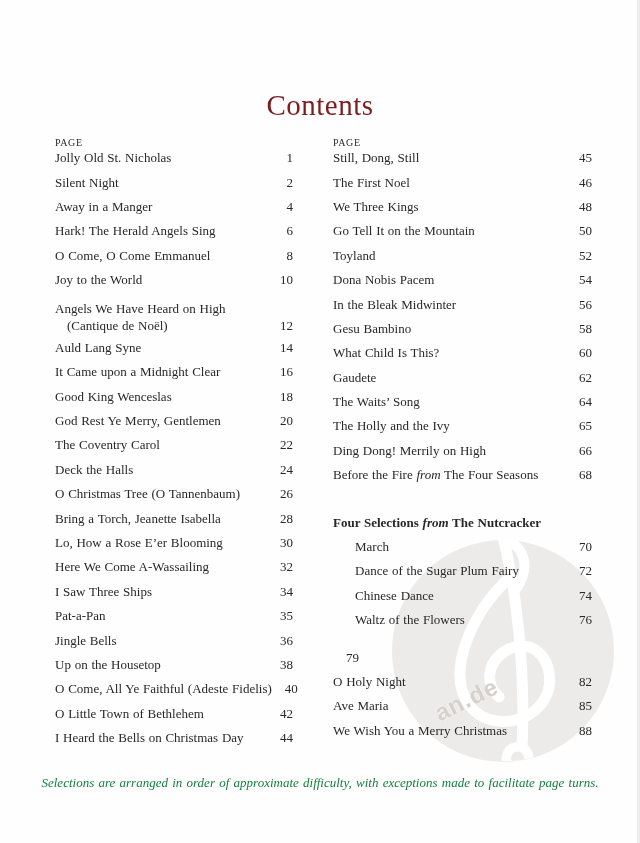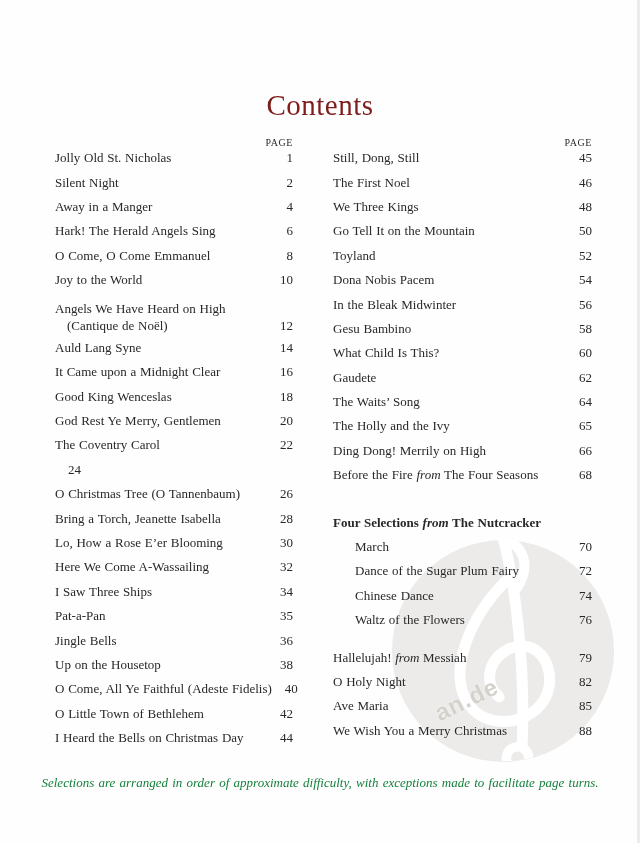--- a/index.html
+++ b/index.html
@@ -9,21 +9,21 @@
     font-family:"Liberation Serif","DejaVu Serif",serif;
   }
   .page{position:absolute;inset:0;}
   .scan-edge{position:absolute;right:0;top:0;width:3px;height:100%;background:#ececec;}
   .title{
     position:absolute;top:89px;left:0;width:100%;text-align:center;
     font-size:29px;font-weight:400;letter-spacing:.5px;margin:0;color:#7f1d1d;
   }
   .pagehdr{
     position:absolute;top:137px;font-size:10px;letter-spacing:.6px;
-    text-align:right;color:#2a2a2a;
+    color:#2a2a2a;
   }
   #ph-left{left:55px;width:238px;}
   #ph-right{left:333px;width:259px;}
   .col{position:absolute;top:146px;z-index:2;}
   #col-left{left:55px;width:238px;}
   #col-right{left:333px;width:259px;}
   .toc-row{display:flex;align-items:center;height:24.4px;font-size:13px;word-spacing:.5px;}
   .toc-row .t{flex:1 1 auto;white-space:nowrap;overflow:visible;}
   .pg{flex:0 0 26px;width:26px;text-align:right;}
   .ind .t{padding-left:22px;}
@@ -123,20 +123,21 @@
       </div>
       <div class="toc-row ">
         <span class="t"><span>God Rest Ye Merry, Gentlemen</span><em class="frm"></em><span></span></span>
         <span class="pg">20</span>
       </div>
       <div class="toc-row ">
         <span class="t"><span>The Coventry Carol</span><em class="frm"></em><span></span></span>
         <span class="pg">22</span>
       </div>
       <div class="toc-row ">
+        <span class="t"><span>Deck the Halls</span><em class="frm"></em><span></span></span>
         <span class="pg">24</span>
       </div>
       <div class="toc-row ">
         <span class="t"><span>O Christmas Tree (O Tannenbaum)</span><em class="frm"></em><span></span></span>
         <span class="pg">26</span>
       </div>
       <div class="toc-row ">
         <span class="t"><span>Bring a Torch, Jeanette Isabella</span><em class="frm"></em><span></span></span>
         <span class="pg">28</span>
       </div>
@@ -249,21 +250,20 @@
       <div class="toc-row ind">
         <span class="t"><span>Chinese Dance</span><em class="frm"></em><span></span></span>
         <span class="pg">74</span>
       </div>
       <div class="toc-row ind">
         <span class="t"><span>Waltz of the Flowers</span><em class="frm"></em><span></span></span>
         <span class="pg">76</span>
       </div>
       <div class="spacer-b"></div>
       <div class="toc-row ">
-        <span class="t"><span>Hallelujah! </span><em class="frm">from</em><span> Messiah</span></span>
         <span class="pg">79</span>
       </div>
       <div class="toc-row ">
         <span class="t"><span>O Holy Night</span><em class="frm"></em><span></span></span>
         <span class="pg">82</span>
       </div>
       <div class="toc-row ">
         <span class="t"><span>Ave Maria</span><em class="frm"></em><span></span></span>
         <span class="pg">85</span>
       </div>

